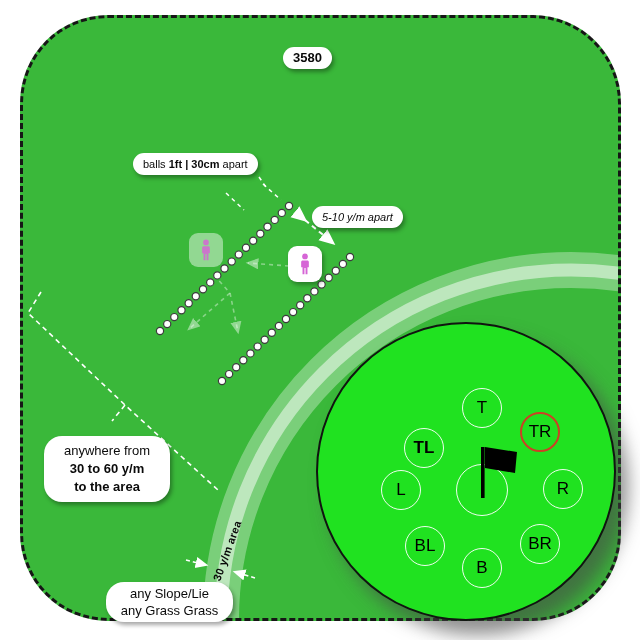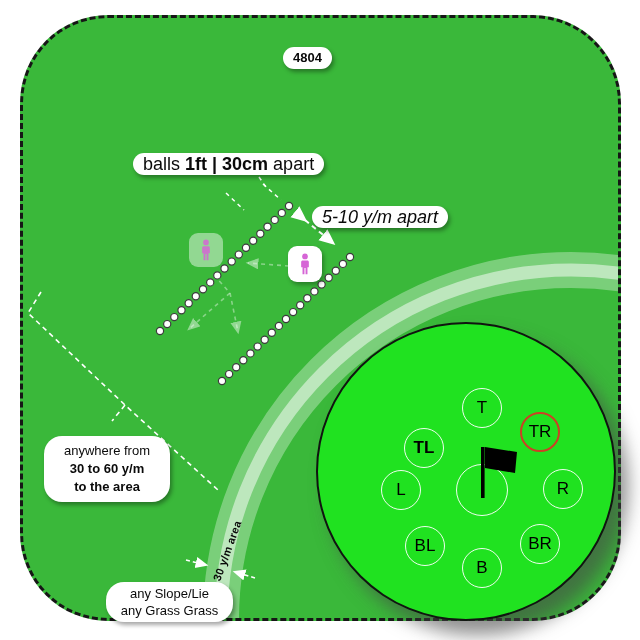--- a/index.html
+++ b/index.html
@@ -27,21 +27,21 @@
     display:flex;align-items:center;justify-content:center;
     font-size:17px;font-weight:500;color:#000;box-sizing:border-box;
   }
   .hole.highlight{border:2px solid var(--ring,#cc4125);}
   .hole-center{
     position:absolute;left:456px;top:464px;width:52px;height:52px;border-radius:50%;
     border:1.5px solid rgba(255,255,255,0.92);box-sizing:border-box;
   }
   .pill{
     position:absolute;background:#fff;border-radius:12px;
-    padding:3px 10px;font-size:18px;line-height:16px;white-space:nowrap;
+    padding:3px 10px;font-size:11px;line-height:16px;white-space:nowrap;
     box-shadow:2px 3px 4px rgba(0,0,0,0.35);text-align:center;color:#0a0a0a;
   }
   .pill b{font-weight:700;}
   .pill.multi{border-radius:18px;white-space:normal;margin-left:20px;}
   .pill-3119{left:283px;top:47px;font-weight:700;font-size:13px;}
   .pill-balls{left:133px;top:153px;}
   .pill-spacing{left:312px;top:206px;font-style:italic;}
   .pill-zone{left:24px;top:436px;width:106px;font-size:13px;line-height:18px;padding:6px 10px;}
   .pill-surface{left:86px;top:582px;width:103px;font-size:13px;line-height:17px;padding:3px 12px;}
   .band-label{
@@ -171,21 +171,21 @@
   </svg>
 </div>
 <div class="person person-2">
   <svg width="22" height="25" viewBox="0 0 24 26">
     <circle cx="12" cy="4.2" r="3.1"></circle>
     <path d="M7.8 10.1c0-.9.7-1.6 1.6-1.6h5.2c.9 0 1.6.7 1.6 1.6v6h-1.5v7.6h-2.1v-7h-1.2v7H9.3v-7.6H7.8z"></path>
   </svg>
 </div>
 
 <div class="pill pill-3119">
-  <span>4804</span>
+  <span>3580</span>
 </div>
 
 <div class="pill pill-balls"><span>balls </span><b>1ft | 30cm</b><span> apart</span></div>
 
 <div class="pill pill-spacing">
   <span>5-10 y/m apart</span>
 </div>
 
 <div class="pill multi pill-zone">
   <div>anywhere from</div>

